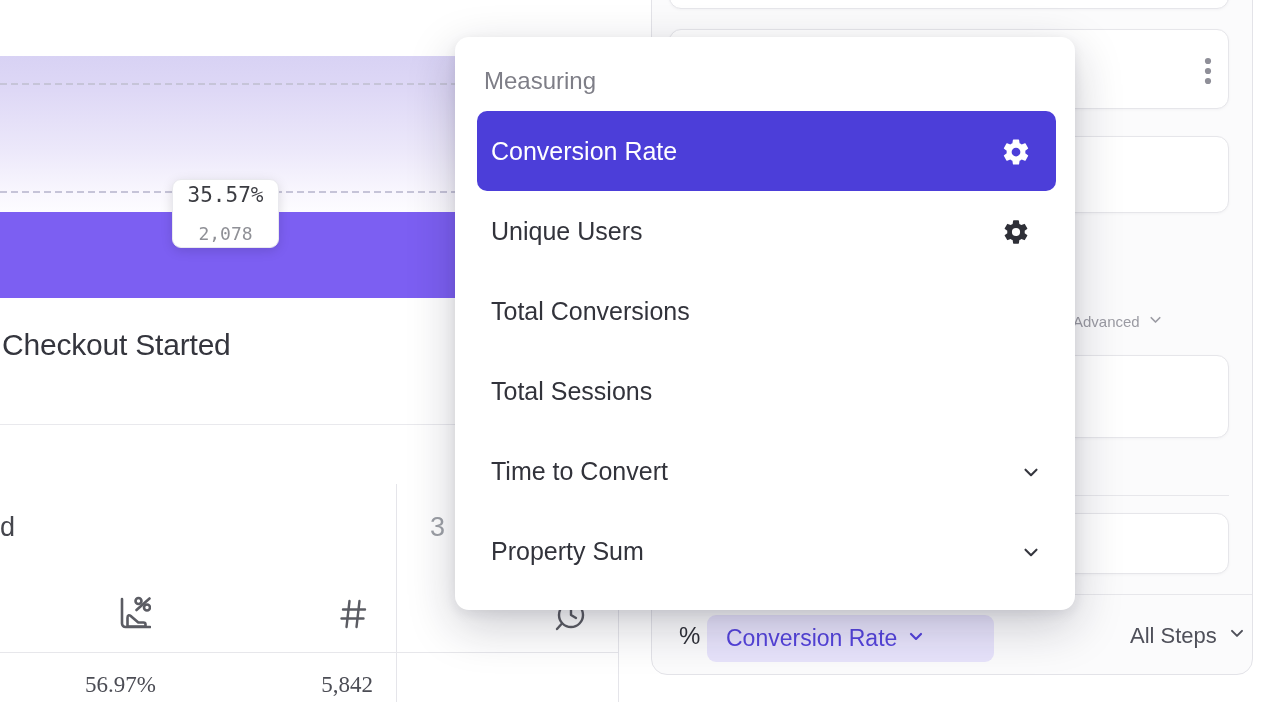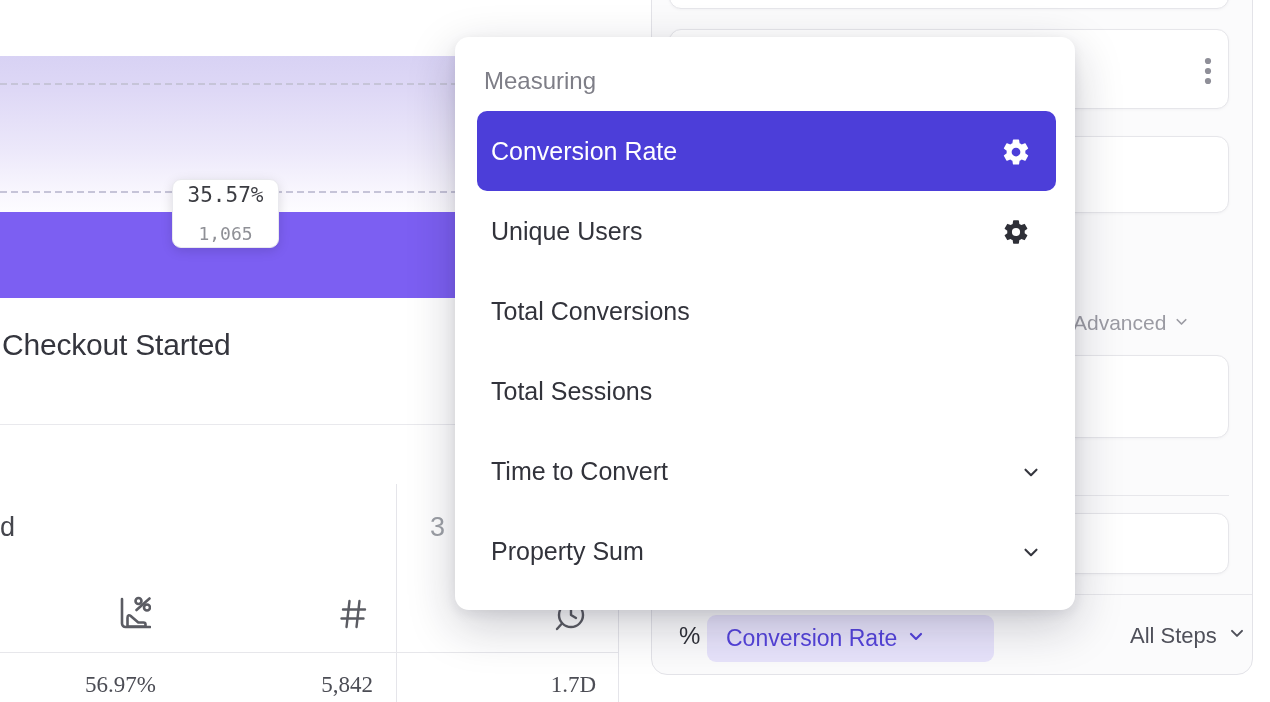--- a/index.html
+++ b/index.html
@@ -39,21 +39,21 @@
   .card { position:absolute; left:17px; width:560px; background:#fff; border:1px solid #e6e6ea;
           border-radius:12px; box-shadow:0 1px 3px rgba(20,20,40,.04); }
   .card-top { top:-16px; height:48px; }
   .card-2 { top:52px; height:80px; }
   .card-3 { top:159px; height:77px; }
   .card-4 { top:378px; height:83px; }
   .card-5 { top:536px; height:61px; }
   .kebab { position:absolute; left:533px; top:76px; }
   .panel-divider { position:absolute; left:17px; top:518px; width:560px; height:1px; background:#e7e7eb; }
   .advanced { position:absolute; left:421px; top:334px; display:flex; align-items:center; gap:7px;
-              font-size:21px; color:#9b9ba3; cursor:default; }
+              font-size:15px; color:#9b9ba3; cursor:default; }
   .panel-footer { position:absolute; left:0; top:617px; width:600px; height:81px; border-top:1px solid #e7e7eb; }
   .measure-symbol { position:absolute; left:27px; top:27px; font-size:24px; font-weight:500; color:#2f3038; }
   .measure-pill { position:absolute; left:55px; top:20px; width:287px; height:47px; background:#e7e3fb;
                   border-radius:9px; display:flex; align-items:center; gap:9px; padding-left:19px;
                   font-size:23px; font-weight:500; color:#5443db; }
   .all-steps { position:absolute; left:442px; top:28px; display:flex; align-items:center; gap:10px;
                font-size:22px; font-weight:500; color:#4f505a;margin-left:36px; }
 
   
   .dropdown { position:absolute; left:455px; top:37px; width:620px; height:573px; background:#fff;
@@ -102,21 +102,20 @@
     <svg width="38" height="38" viewBox="0 0 38 38" fill="none" stroke="currentColor" stroke-width="2.4" stroke-linecap="round" stroke-linejoin="round">
       <circle cx="20" cy="17" r="12"></circle>
       <path d="M10.5 26 6 31"></path>
       <path d="M20 10.5V17l5 3"></path>
     </svg>
   </div>
 
   <div class="hr2"></div>
   <div class="tval" style="left:16px">56.97%</div>
   <div class="tval" style="left:233px">5,842</div>
-  <div class="tval" style="left:456px">1.7D</div>
 
   <div class="panel">
     <div class="card card-top"></div>
     <div class="card card-2">
       <span class="kebab" style="position:absolute; right:17px; top:24px;">
         <svg width="10" height="36" viewBox="0 0 10 36" fill="#8f8f98">
           <circle cx="5" cy="7" r="3.1"></circle>
             <circle cx="5" cy="17" r="3.1"></circle>
             <circle cx="5" cy="27" r="3.1"></circle>
         </svg>
@@ -153,21 +152,21 @@
           <svg width="20" height="20" viewBox="0 0 24 24" fill="none" stroke="#4f505a" stroke-width="2.4" stroke-linecap="round" stroke-linejoin="round">
               <path d="M6 9.5 12 15.5 18 9.5"></path>
             </svg>
         </span>
       </div>
     </div>
   </div>
 
   <div class="tooltip">
     <div class="tt-rate">35.57%</div>
-    <div class="tt-count">1,065</div>
+    <div class="tt-count">2,078</div>
   </div>
 
   <div class="dropdown">
     <div class="dd-header">Measuring</div>
 
     <div class="dd-row selected r0">
       <span>Conversion Rate</span>
     </div>
     <div class="dd-row r1">
       <span>Unique Users</span>

